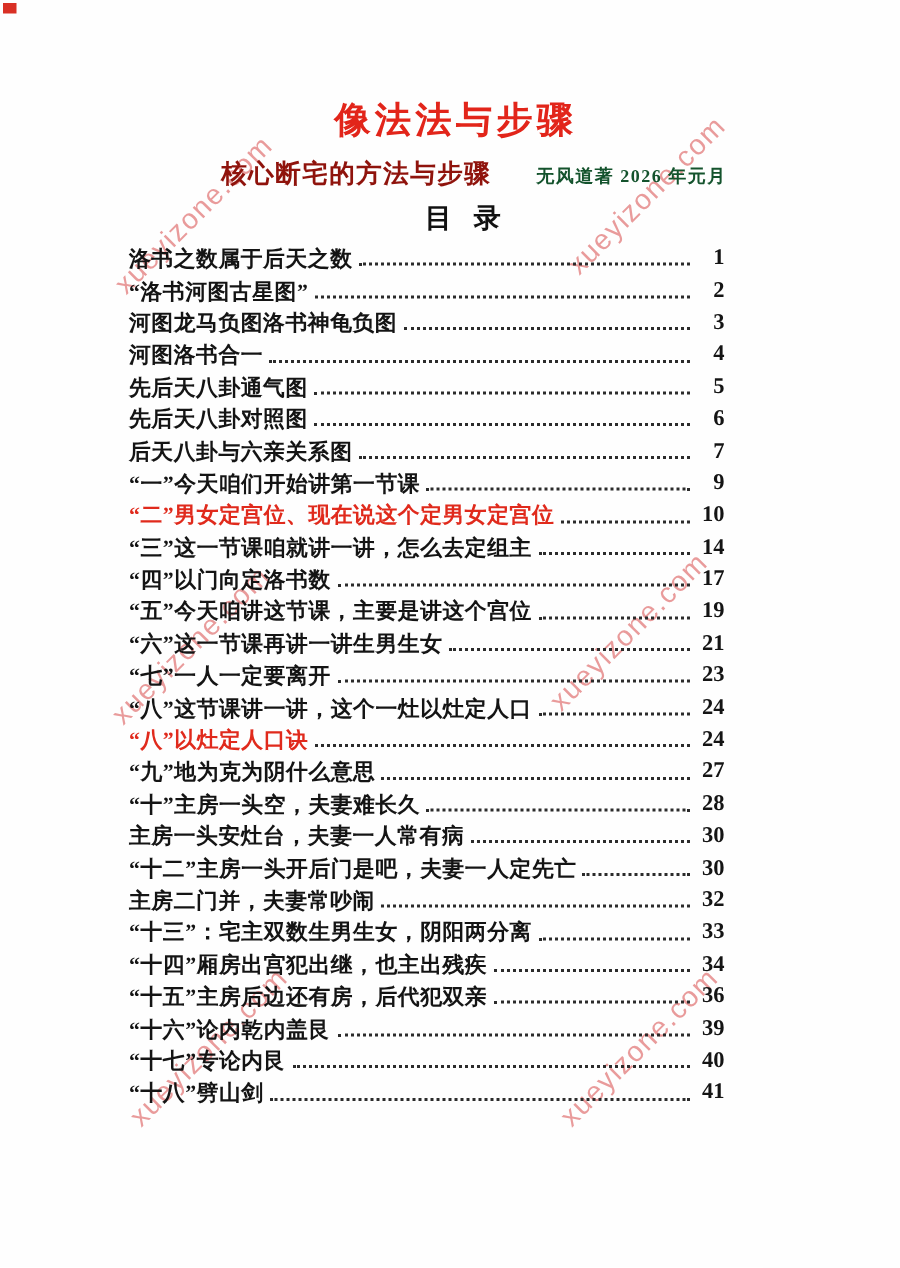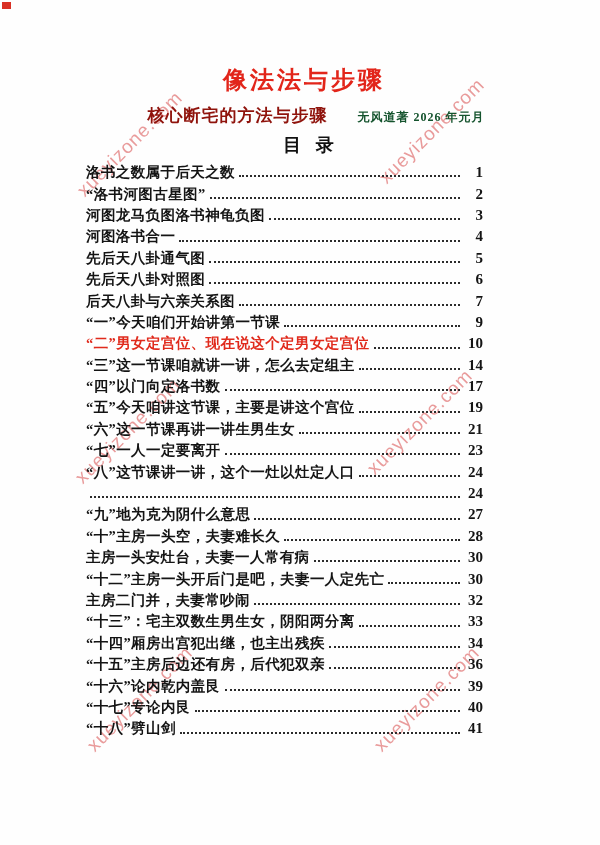--- a/index.html
+++ b/index.html
@@ -151,20 +151,21 @@
       <span class="toc-label">“七”一人一定要离开</span>
       <span class="toc-dots"></span>
       <span class="toc-page">23</span>
     </div>
         <div class="toc-row">
       <span class="toc-label">“八”这节课讲一讲，这个一灶以灶定人口</span>
       <span class="toc-dots"></span>
       <span class="toc-page">24</span>
     </div>
         <div class="toc-row red">
+      <span class="toc-label">“八”以灶定人口诀</span>
       <span class="toc-dots"></span>
       <span class="toc-page">24</span>
     </div>
         <div class="toc-row">
       <span class="toc-label">“九”地为克为阴什么意思</span>
       <span class="toc-dots"></span>
       <span class="toc-page">27</span>
     </div>
         <div class="toc-row">
       <span class="toc-label">“十”主房一头空，夫妻难长久</span>

